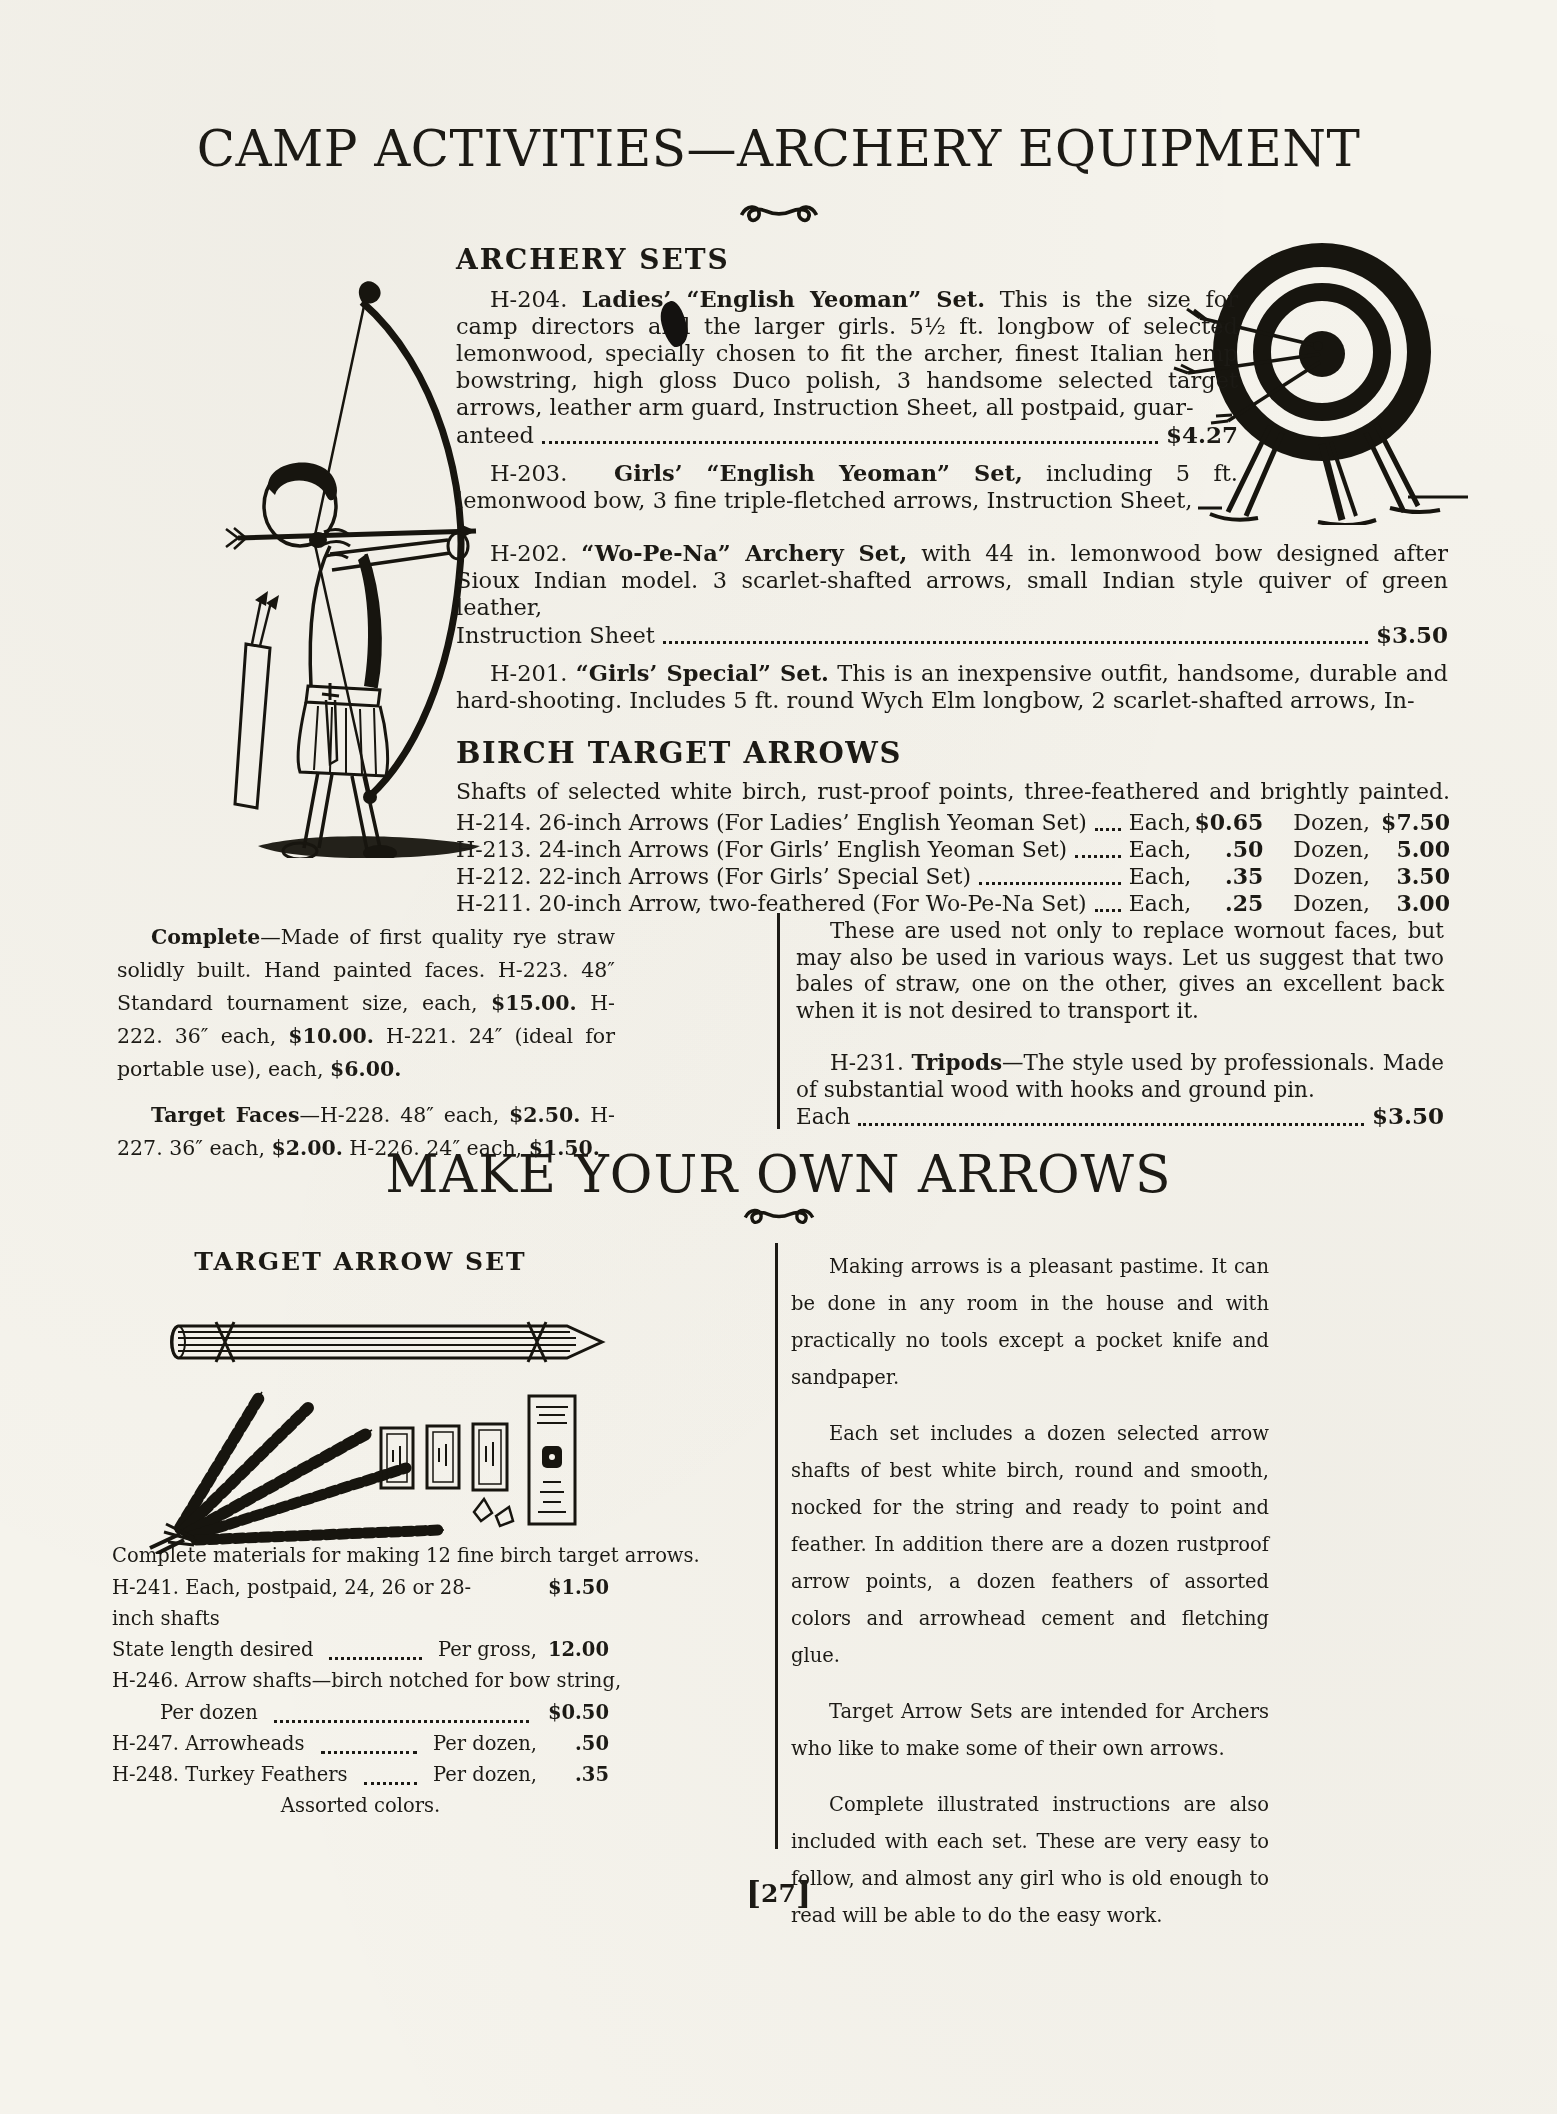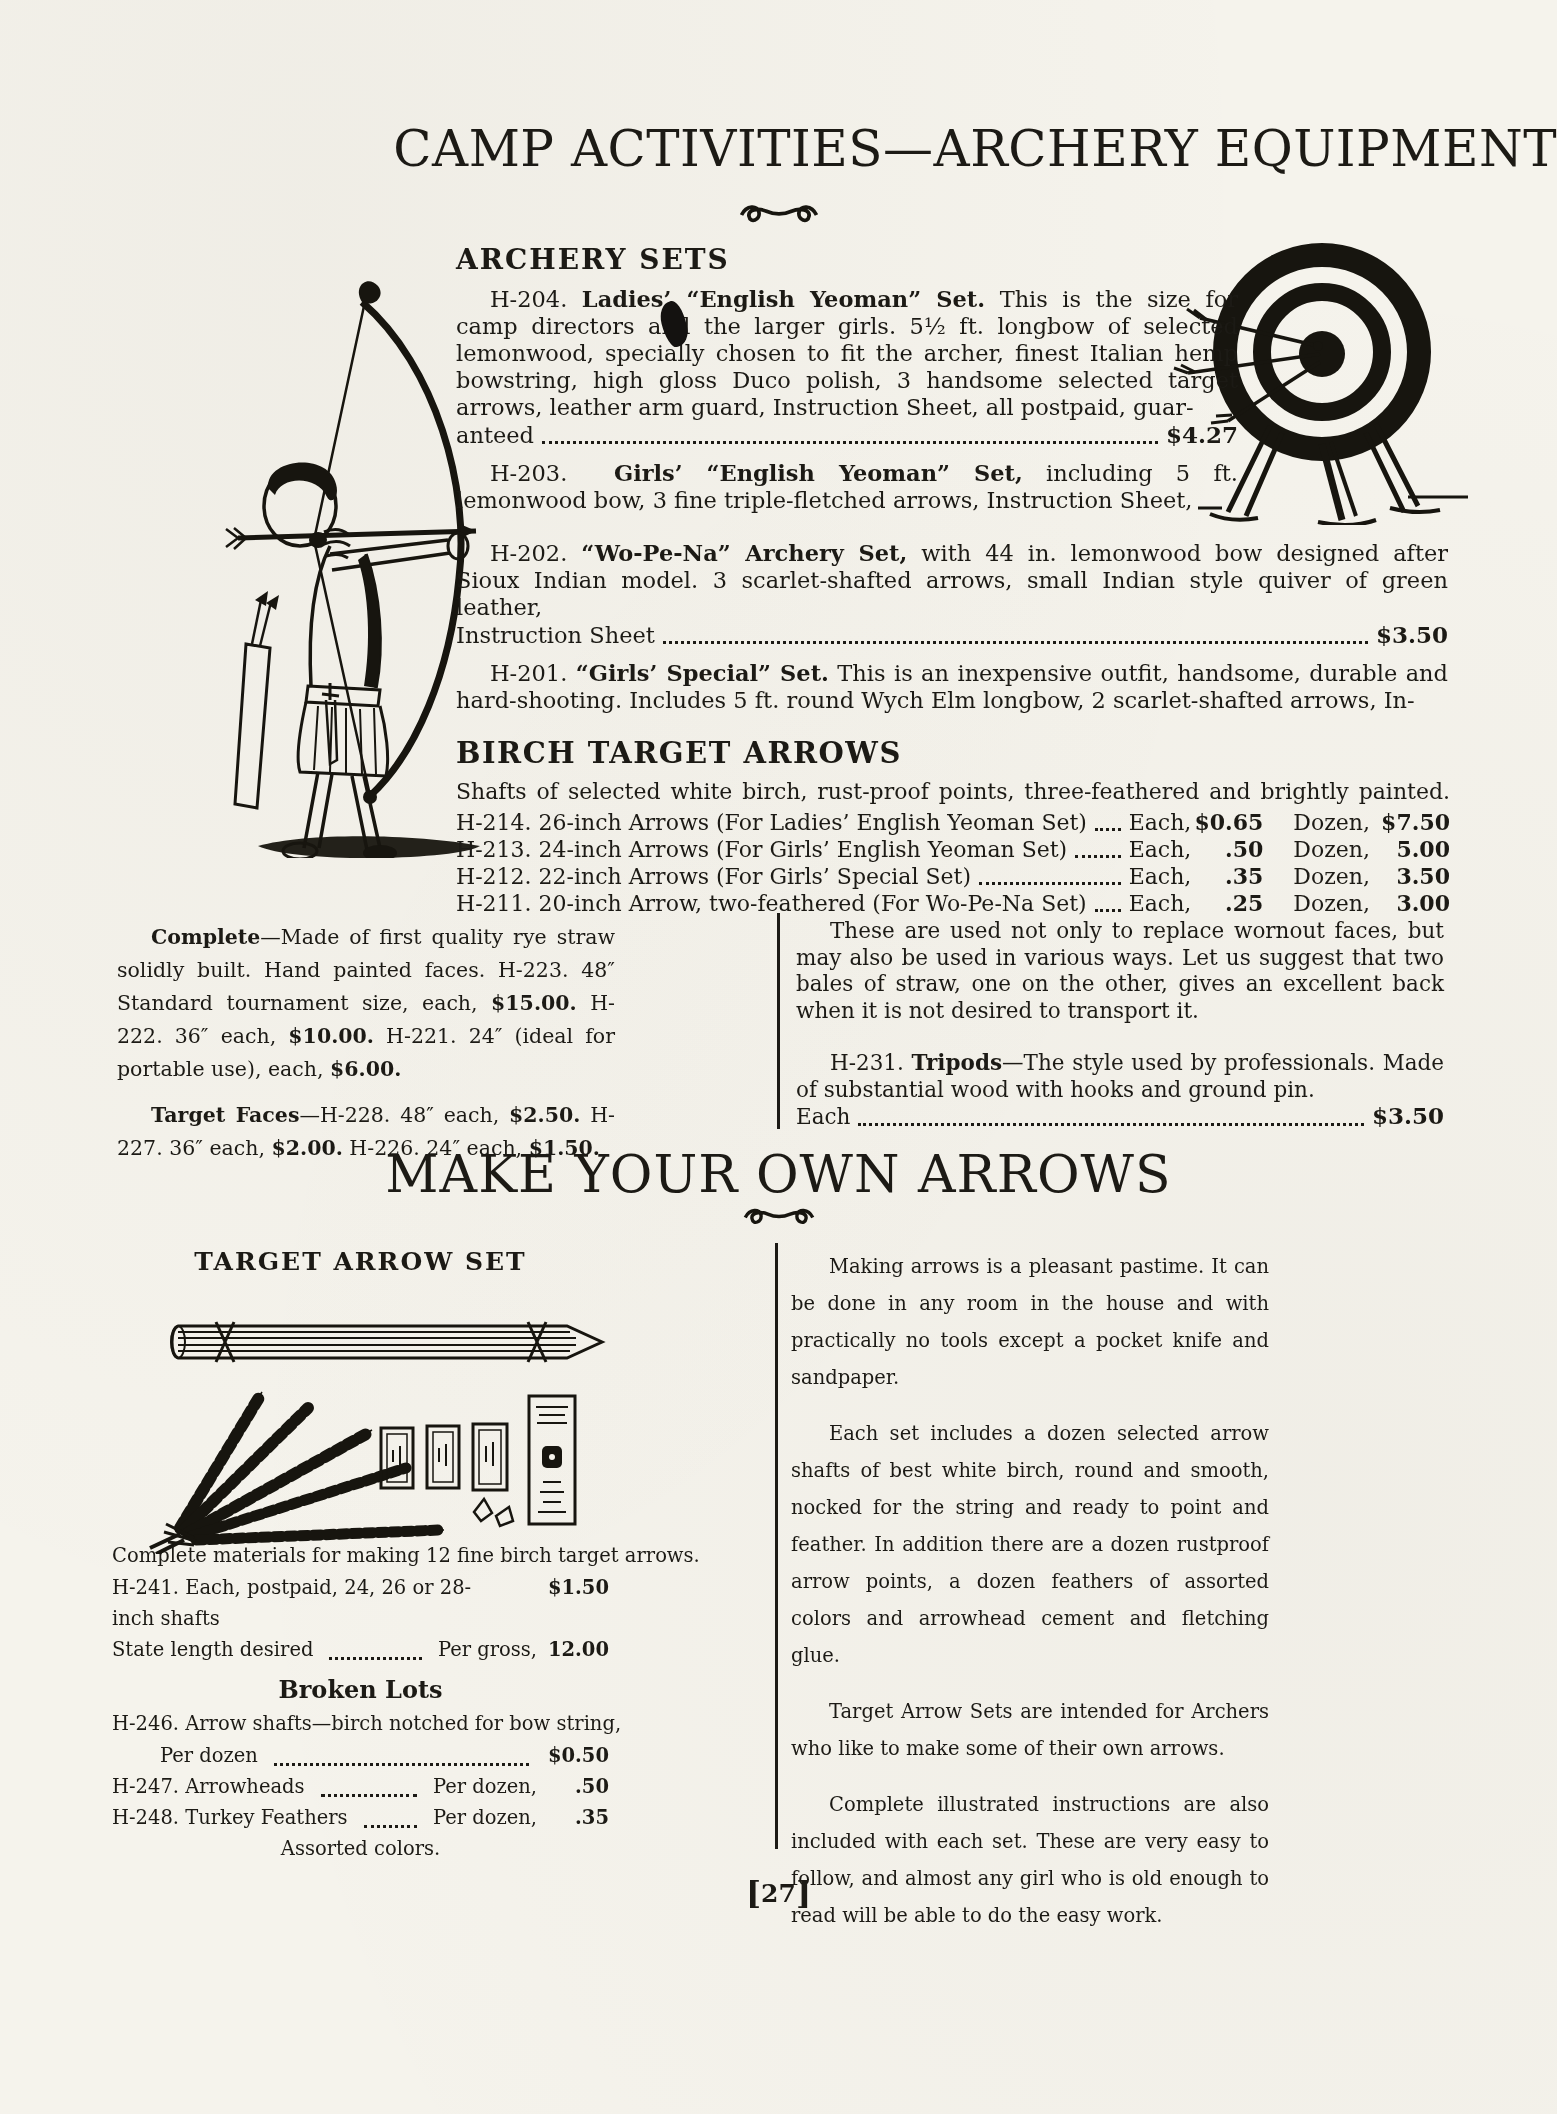--- a/index.html
+++ b/index.html
@@ -8,21 +8,21 @@
     position: relative;
     width: 1557px; height: 2114px;
     background: #f5f3ec;
     background-image:
       radial-gradient(ellipse at 20% 10%, rgba(90,80,60,0.035), transparent 55%),
       radial-gradient(ellipse at 85% 70%, rgba(90,80,60,0.03), transparent 60%);
     color: #1c1a15;
     font-family: "DejaVu Serif", serif;
     overflow: hidden;
   }
-  .title { position:absolute; top:120px; left:0; width:100%; text-align:right;
+  .title { position:absolute; top:120px; left:0; width:100%; text-align:center;
            font-size:50px; letter-spacing:0.5px; white-space:nowrap; font-weight:400; }
   .orn { position:absolute; left:50%; transform:translateX(-50%); }
   #orn1 { top:200px; } #orn2 { top:1204px; }
   .orn svg { display:block; }
 
   .h-center { text-align:left; font-weight:700; }
   .h-sets   { font-size:28px; letter-spacing:2px; margin-bottom:10px; }
   .h-birch  { font-size:29px; letter-spacing:1.5px; margin-bottom:8px; }
   .h-make   { position:absolute; top:1144px; left:0; width:100%; text-align:center;
               font-size:52px; letter-spacing:1px; font-weight:400; }
@@ -318,21 +318,20 @@
         <span class="pv2">$1.50</span>
       </div>
 
     <div class="frow">
         <span>State length desired</span>
         <span class="dots"></span>
         <span class="lbl">Per gross, </span>
         <span class="pv2">12.00</span>
       </div>
 
-    <div class="h-broken">Broken Lots</div>
 
     <div class="lline">H-246. Arrow shafts—birch notched for bow string,</div>
     <div class="frow">
         <span class="ind"></span>
         <span>Per dozen</span>
         <span class="dots"></span>
         <span class="pv2">$0.50</span>
       </div>
 
     <div class="frow">

